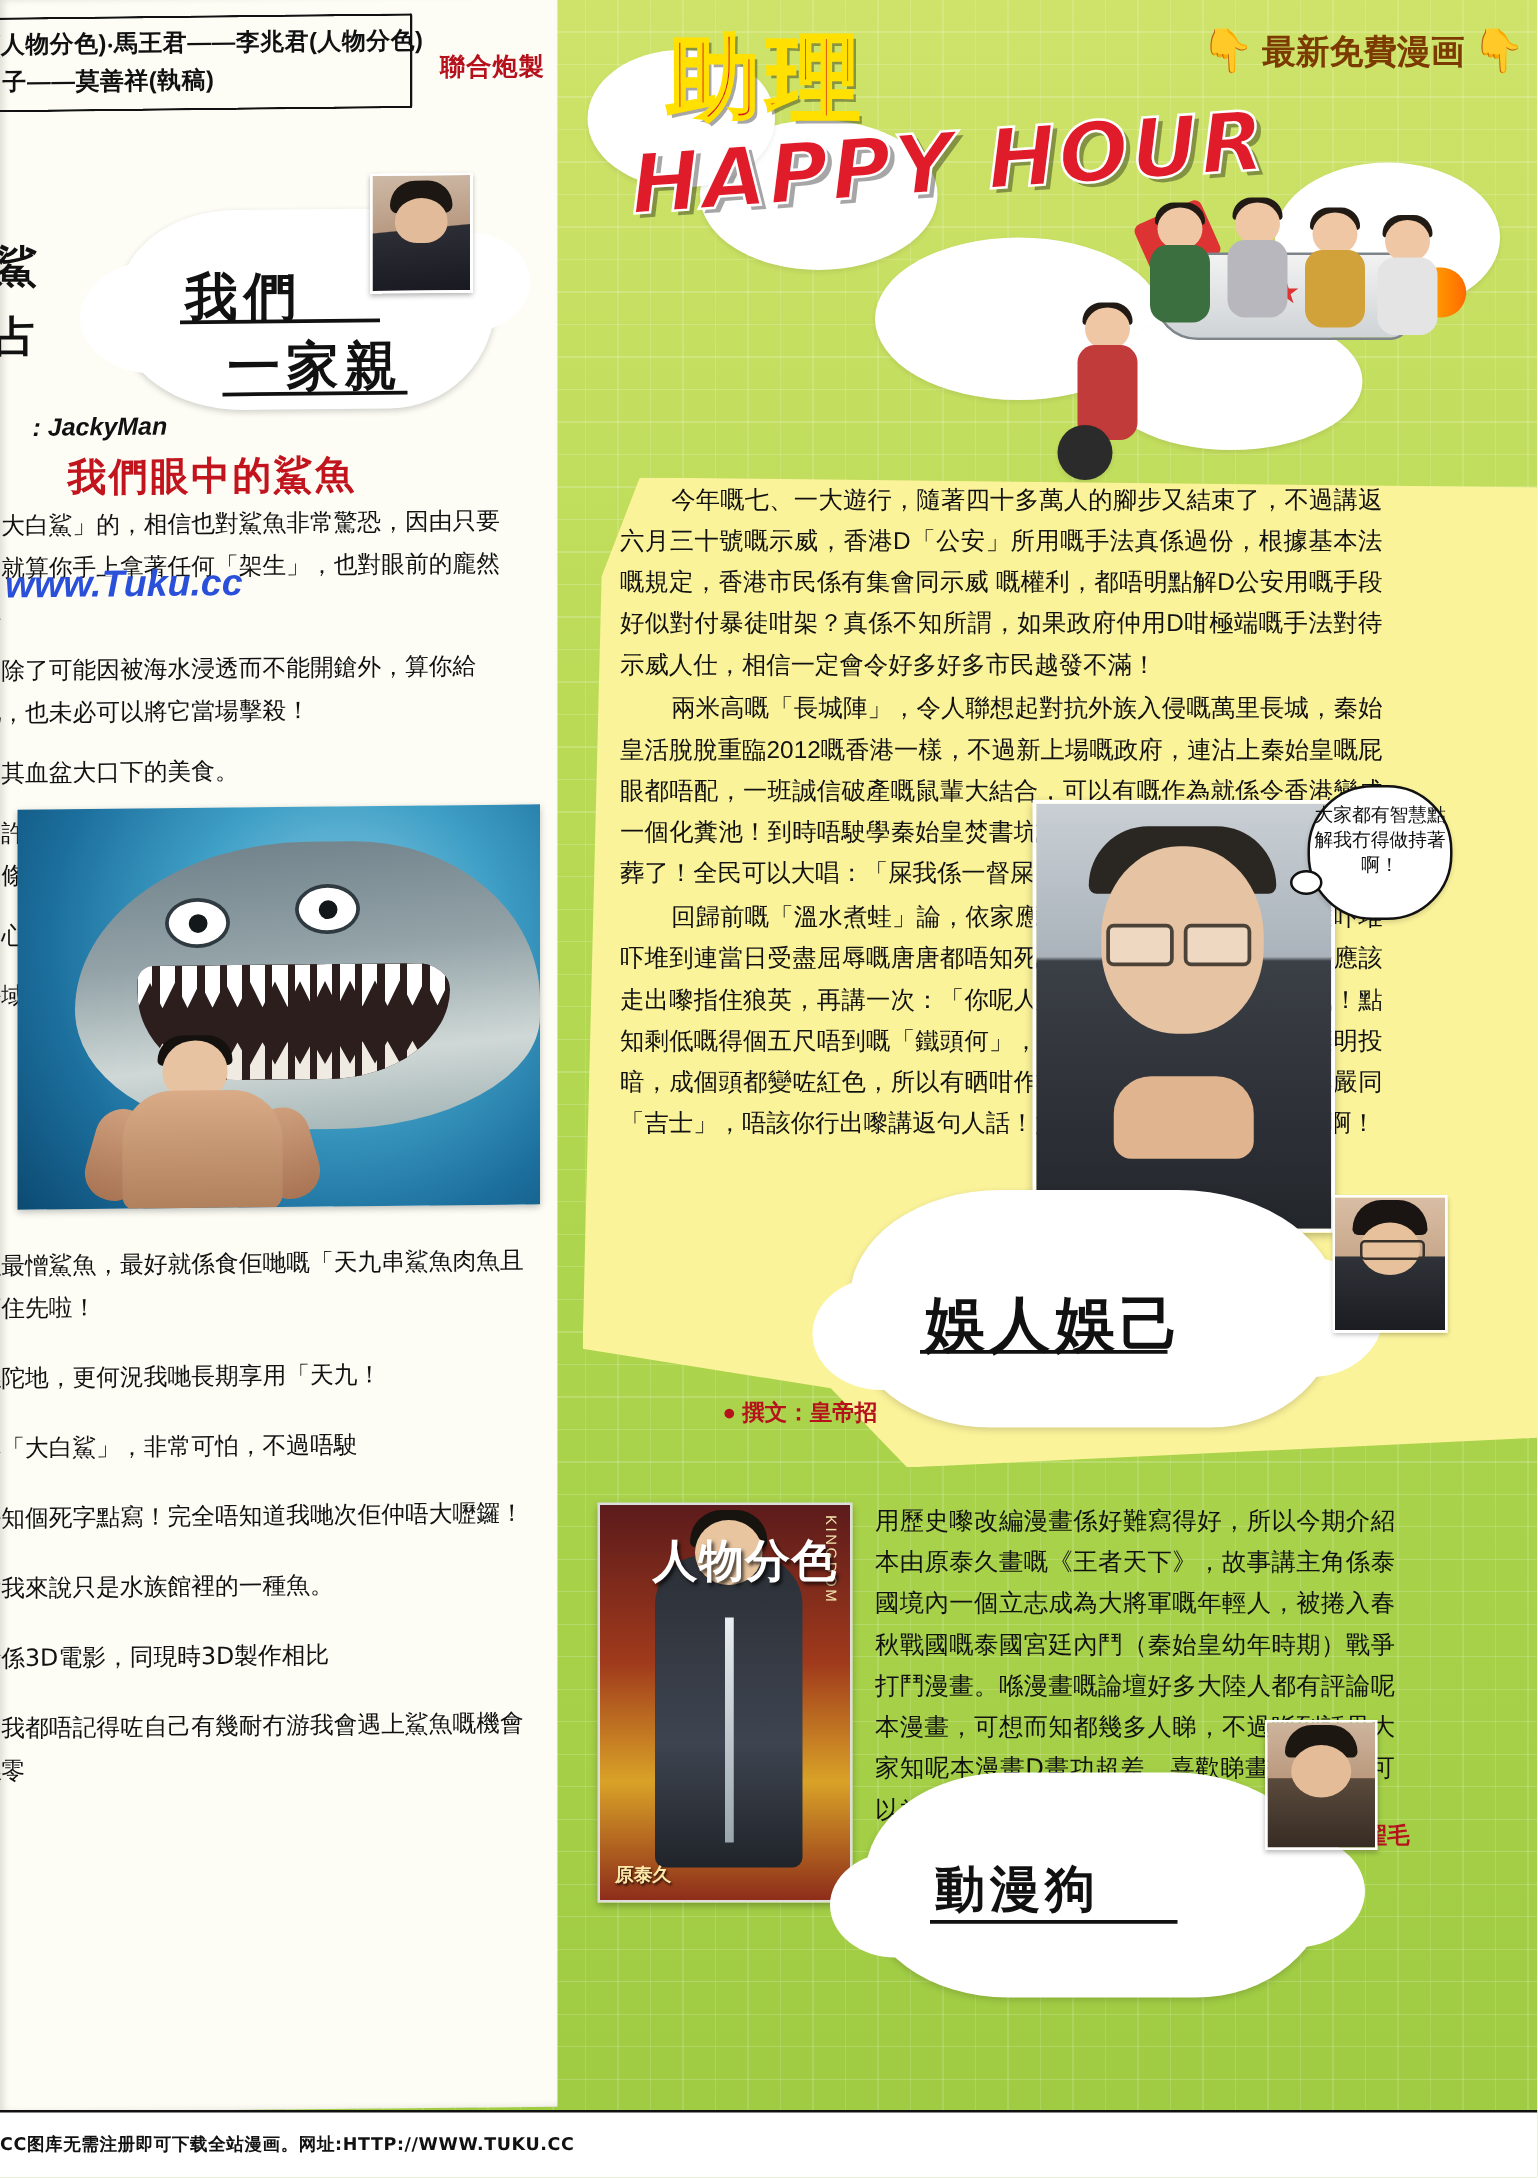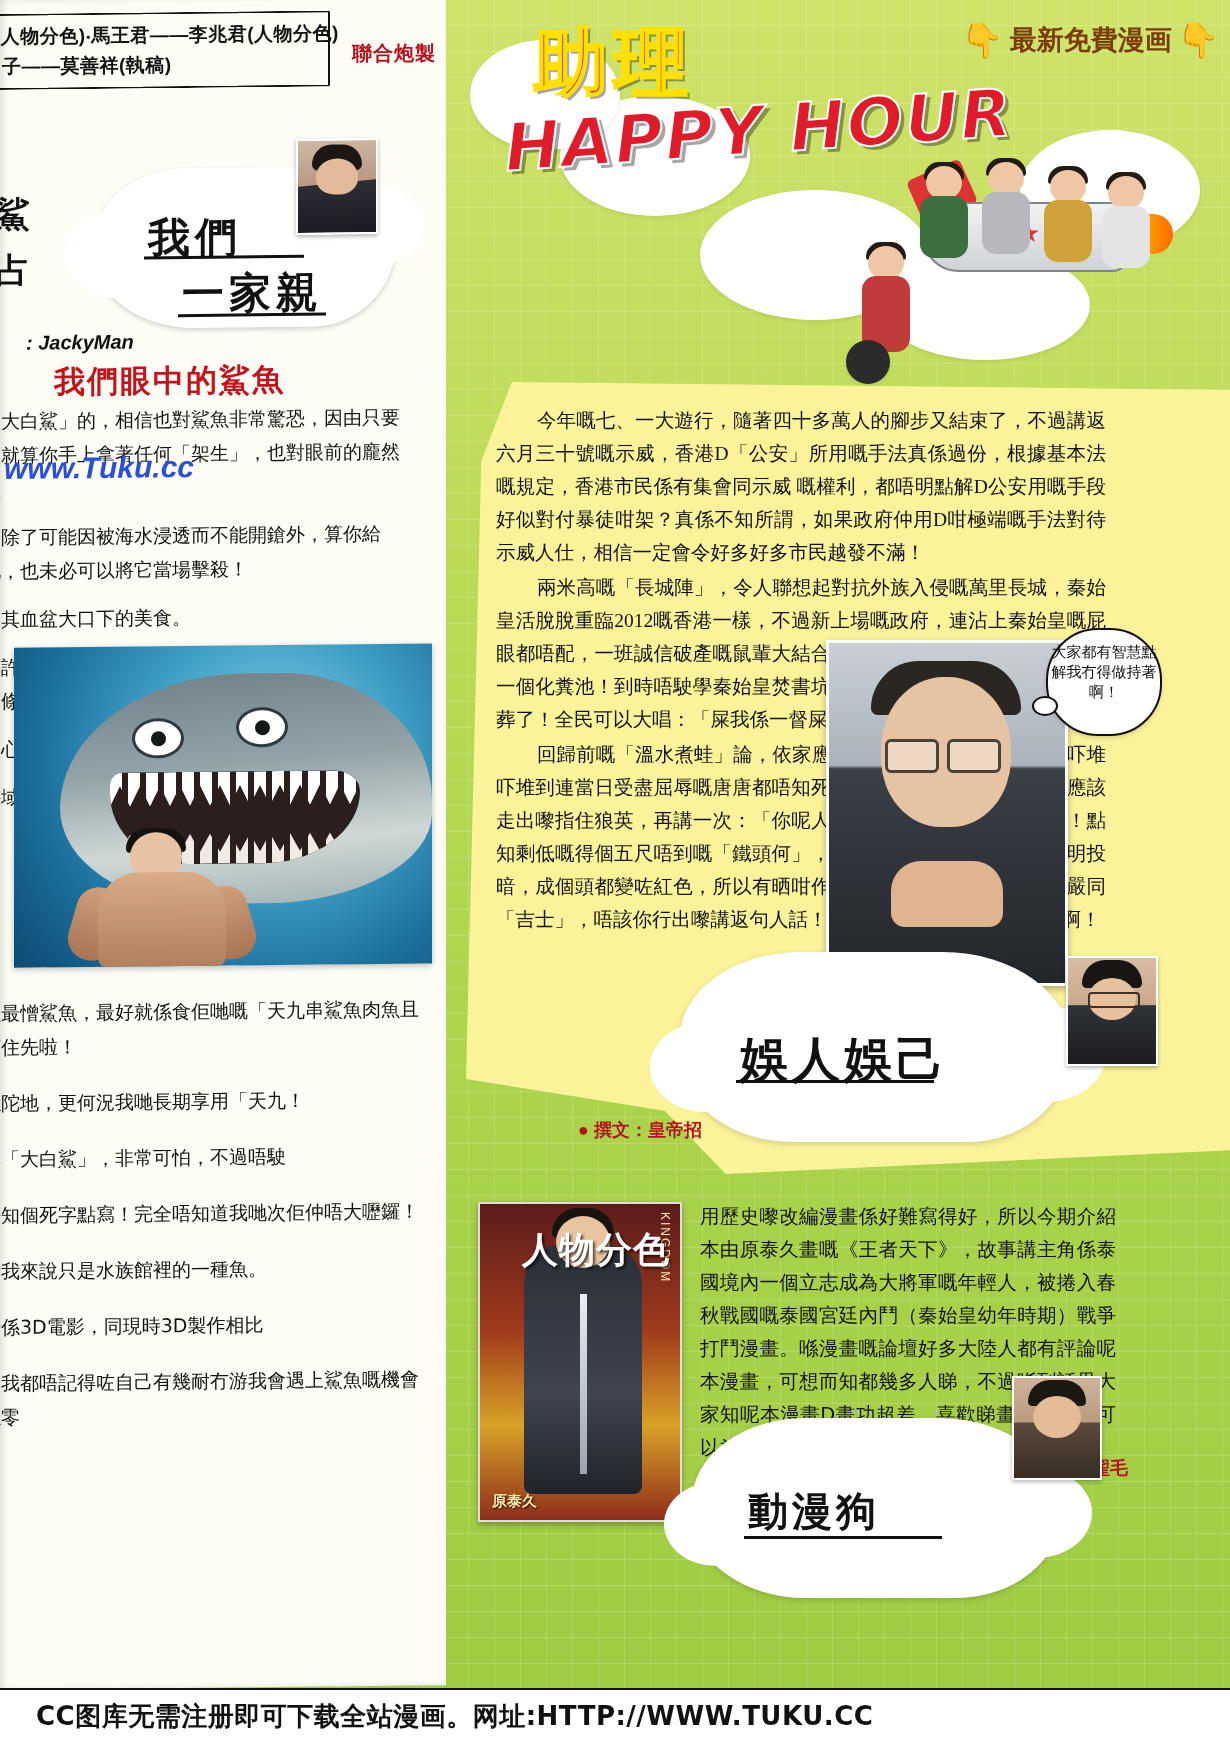--- a/index.html
+++ b/index.html
@@ -261,24 +261,24 @@
   .char .b { position:absolute; left:2px; top:30px; width:48px; height:62px; border-radius:14px; }
 
   
   .yellow-panel {
     position:absolute; left:466px; top:382px; width:764px; height:792px;
     background:#fbf39a;
     box-shadow:0 3px 8px rgba(0,0,0,.18);
     clip-path:polygon(6% 0, 100% 1%, 100% 97%, 34% 100%, 26% 92%, 0 88%, 2% 10%);
   }
   .yellow-text {
-    position:absolute; left:496px; top:404px; width:610px;
+    position:absolute; left:496px; top:384px; width:610px;
     font-size:19.5px; line-height:33px; color:#111;
     text-align:justify;
-    font-family:Liberation Serif, serif;
+    font-family:Liberation Sans, sans-serif;
   }
   .yellow-text p { margin:0 0 2px 0; text-indent:2.1em; }
   .credit-yellow {
     position:absolute; left:578px; top:1118px;
     font-size:18px; font-weight:bold; color:#b5121b; white-space:nowrap;
   }
   .credit-yellow .dot { color:#b5121b; }
 
   
   .portrait {
@@ -430,21 +430,21 @@
   .avatar-dmg .hair { position:absolute; left:14px; top:2px; width:58px; height:26px; background:#1d1712; border-radius:30px 30px 6px 6px; }
   .avatar-dmg .face { position:absolute; left:19px; top:18px; width:48px; height:42px; background:#e4bd98; border-radius:50%; }
 
   
   .footer {
     position:absolute; left:0; bottom:0; width:1230px; height:52px;
     background:#ffffff; border-top:2px solid #111;
     display:flex; align-items:center;
   }
   .footer span {
-    font-size:26px; font-weight:bold; color:#111; margin-left:36px;
+    font-size:14px; font-weight:bold; color:#111; 
     letter-spacing:.5px; white-space:nowrap;
     font-family:"DejaVu Sans", sans-serif;
   }
   .left-edge-text {
     position:absolute; left:-4px; top:186px;
     font-size:34px; font-weight:bold; color:#111; line-height:56px;
     font-family:"DejaVu Sans", sans-serif;
   }
 </style>
 </head>

